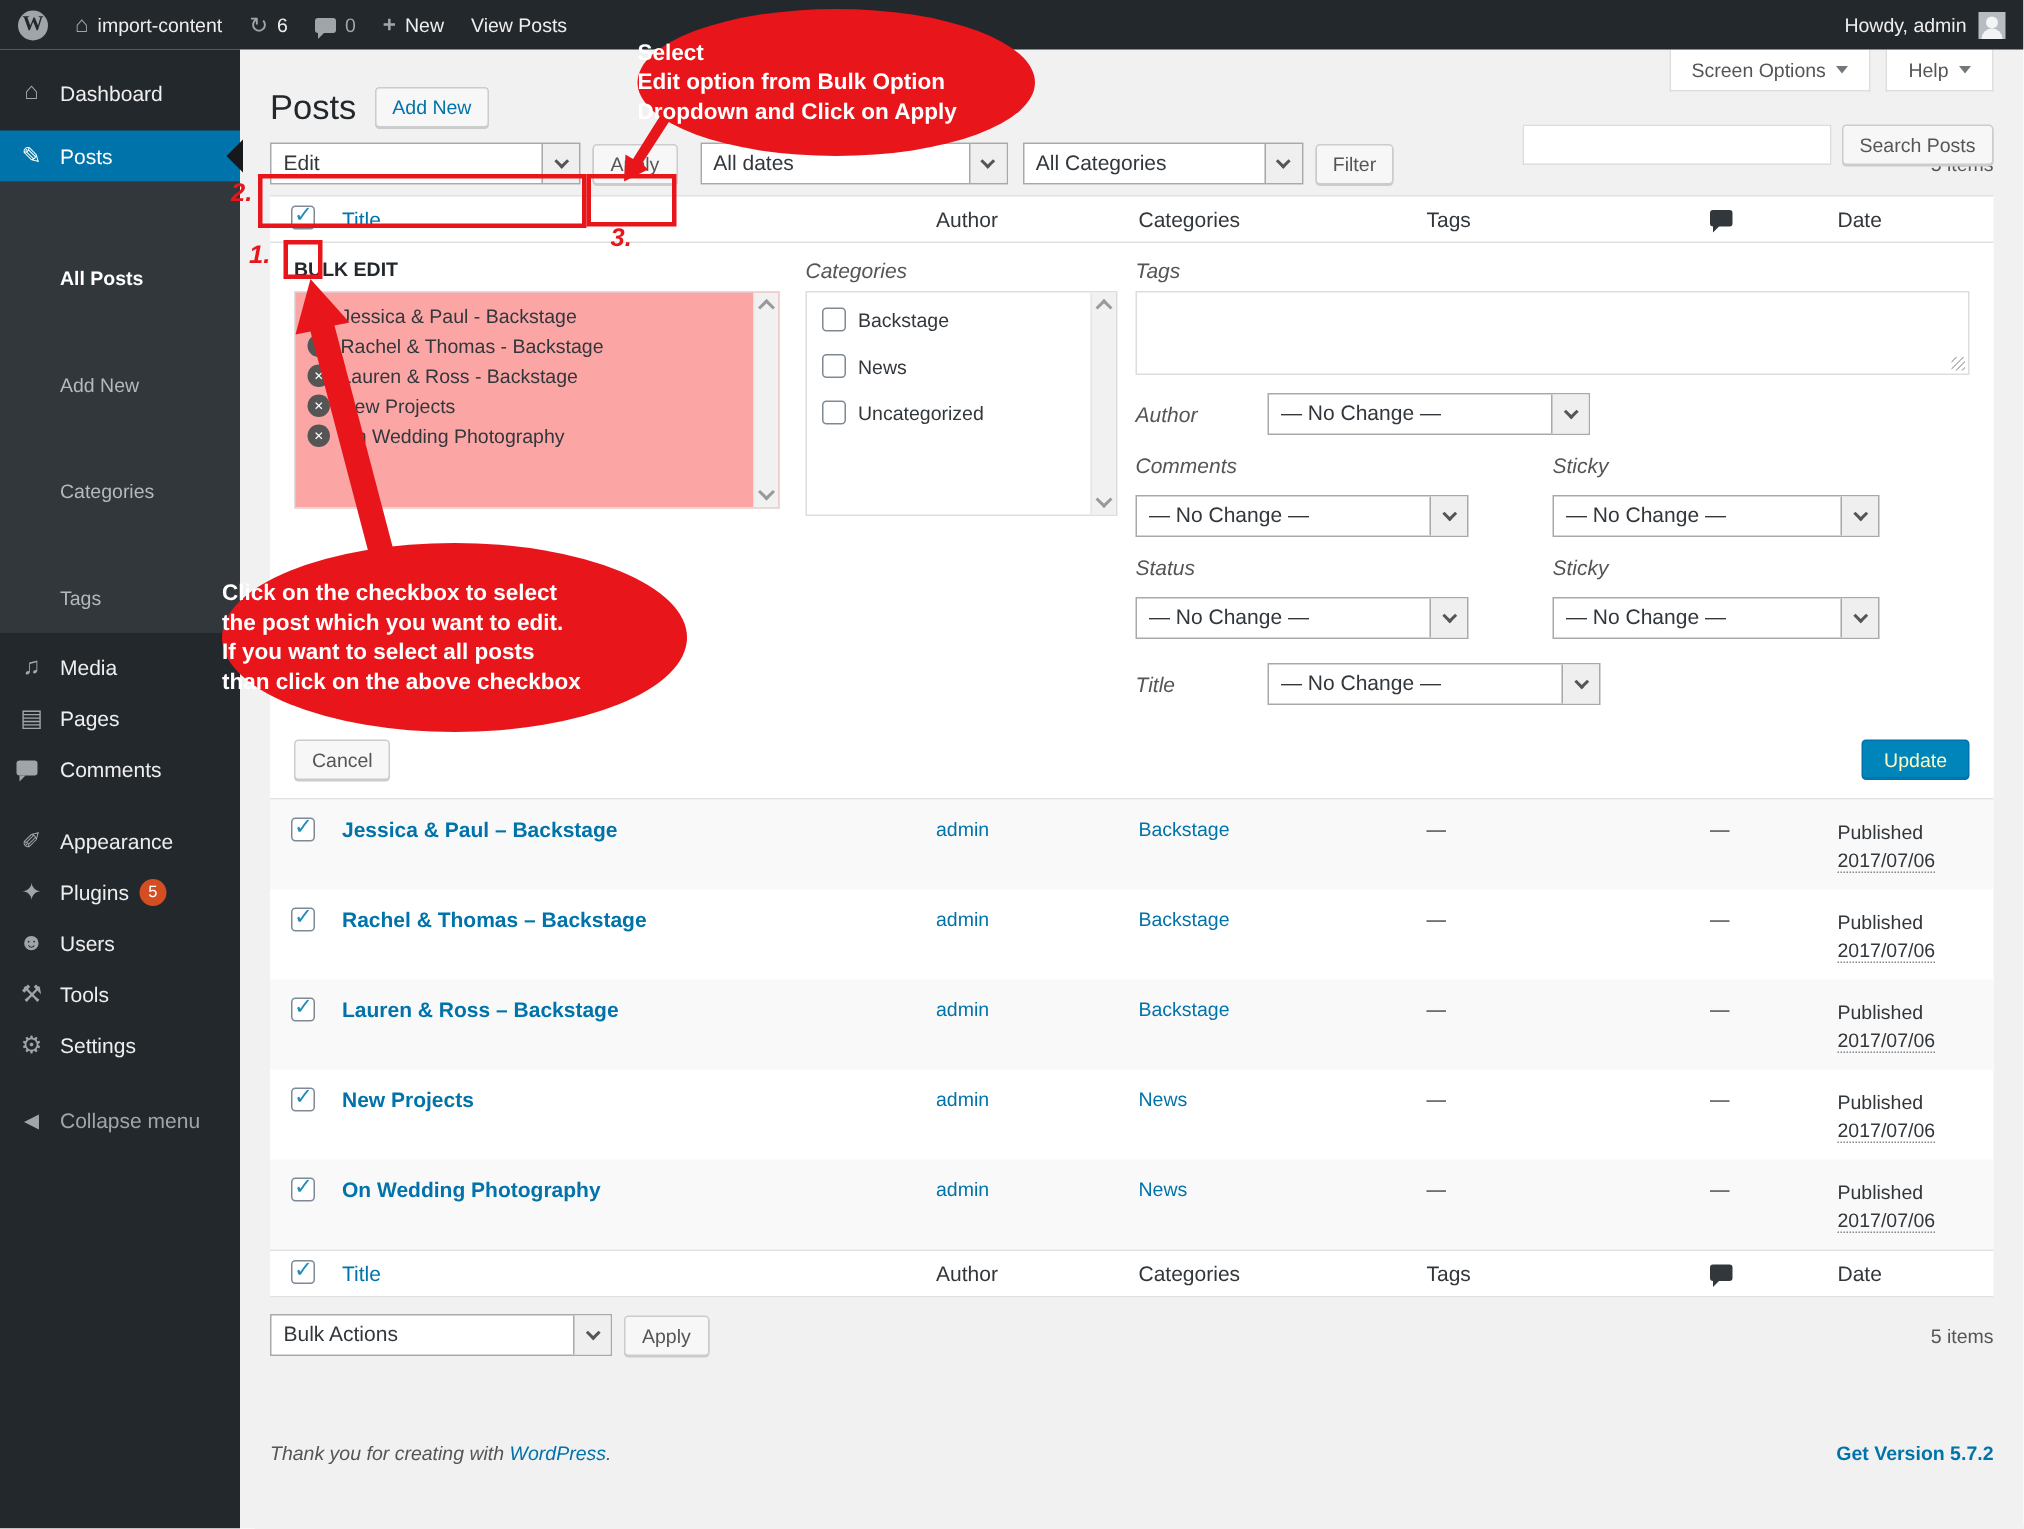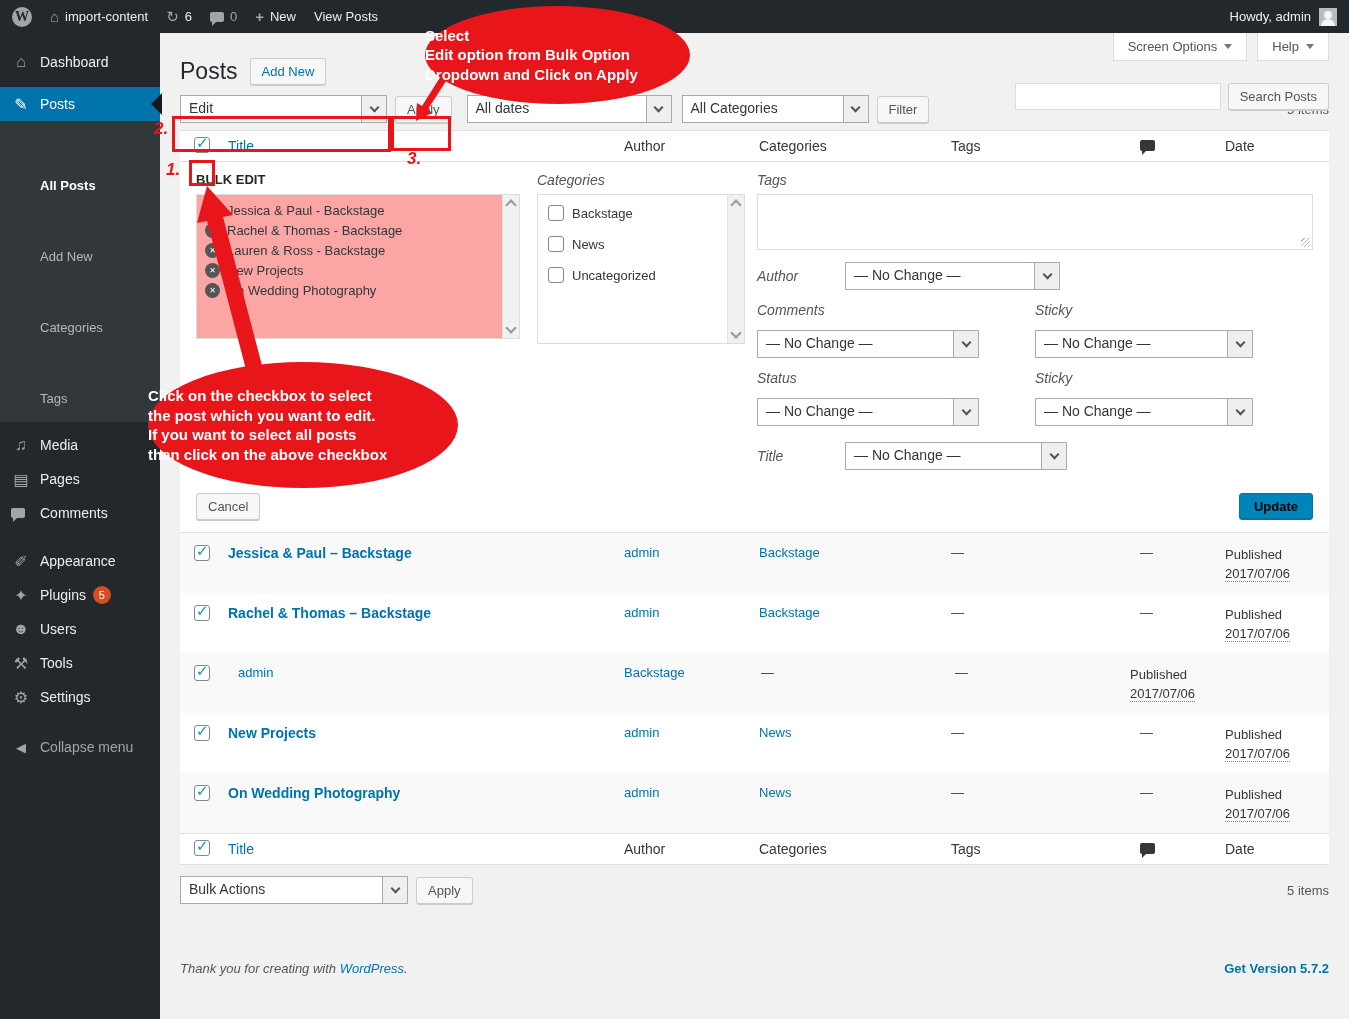--- a/index.html
+++ b/index.html
@@ -114,21 +114,21 @@
   .tags-area { width:100%; height:56px; border:1px solid #ddd; background:#fff; position:relative; }
   .grip { position:absolute; right:2px; bottom:2px; width:9px; height:9px; background:repeating-linear-gradient(135deg, transparent, transparent 2px, #bbb 2px, #bbb 3px); }
   .inline-field { display:flex; align-items:center; margin-top:12px; }
   .inline-field .be-label { width:88px; height:auto; }
   .sel-nochange { width:215px; }
   .sel-nochange2 { width:222px; }
   .be-grid { display:grid; grid-template-columns:222px 218px; column-gap:56px; margin-top:12px; }
   .be-grid .be-label { margin-bottom:6px; }
   .be-grid .select { width:100%; }
   .be-footer { position:absolute; left:16px; right:16px; bottom:12px; display:flex; justify-content:space-between; align-items:center; }
-  .btn-update { background:#0085ba; border:1px solid #0073aa; color:#000000; border-radius:3px; font-size:13px; padding:5px 14px; cursor:pointer; box-shadow:inset 0 -1px 0 #0073aa;font-weight:bold; }
+  .btn-update { background:#0085ba; border:1px solid #0073aa; color:#fef9c3; border-radius:3px; font-size:13px; padding:5px 14px; cursor:pointer; box-shadow:inset 0 -1px 0 #0073aa; }
 
   
   .prow { height:60px; padding-top:12px; font-size:13px; }
   .prow.alt { background:#f9f9f9; }
   .prow .col-title a { font-weight:bold; font-size:14px; }
   .prow a { color:#0073aa; }
   .datecell { color:#32373c; line-height:19px; }
   .datecell .dateval { border-bottom:1px dotted #888; }
 
   
@@ -444,20 +444,21 @@
         <div class="cbcell"><span class="cb checked"></span></div>
         <div class="col-title"><a>Rachel &amp; Thomas – Backstage</a></div>
         <div style="padding-left:10px;"><a>admin</a></div>
         <div style="padding-left:10px;"><a>Backstage</a></div>
         <div style="padding-left:12px;">—</div>
         <div class="col-comments">—</div>
         <div class="col-date datecell"><span>Published</span><br><span class="dateval">2017/07/06</span></div>
       </div>
       <div class="trow prow alt">
         <div class="cbcell"><span class="cb checked"></span></div>
+        <div class="col-title"><a>Lauren &amp; Ross – Backstage</a></div>
         <div style="padding-left:10px;"><a>admin</a></div>
         <div style="padding-left:10px;"><a>Backstage</a></div>
         <div style="padding-left:12px;">—</div>
         <div class="col-comments">—</div>
         <div class="col-date datecell"><span>Published</span><br><span class="dateval">2017/07/06</span></div>
       </div>
       <div class="trow prow">
         <div class="cbcell"><span class="cb checked"></span></div>
         <div class="col-title"><a>New Projects</a></div>
         <div style="padding-left:10px;"><a>admin</a></div>

